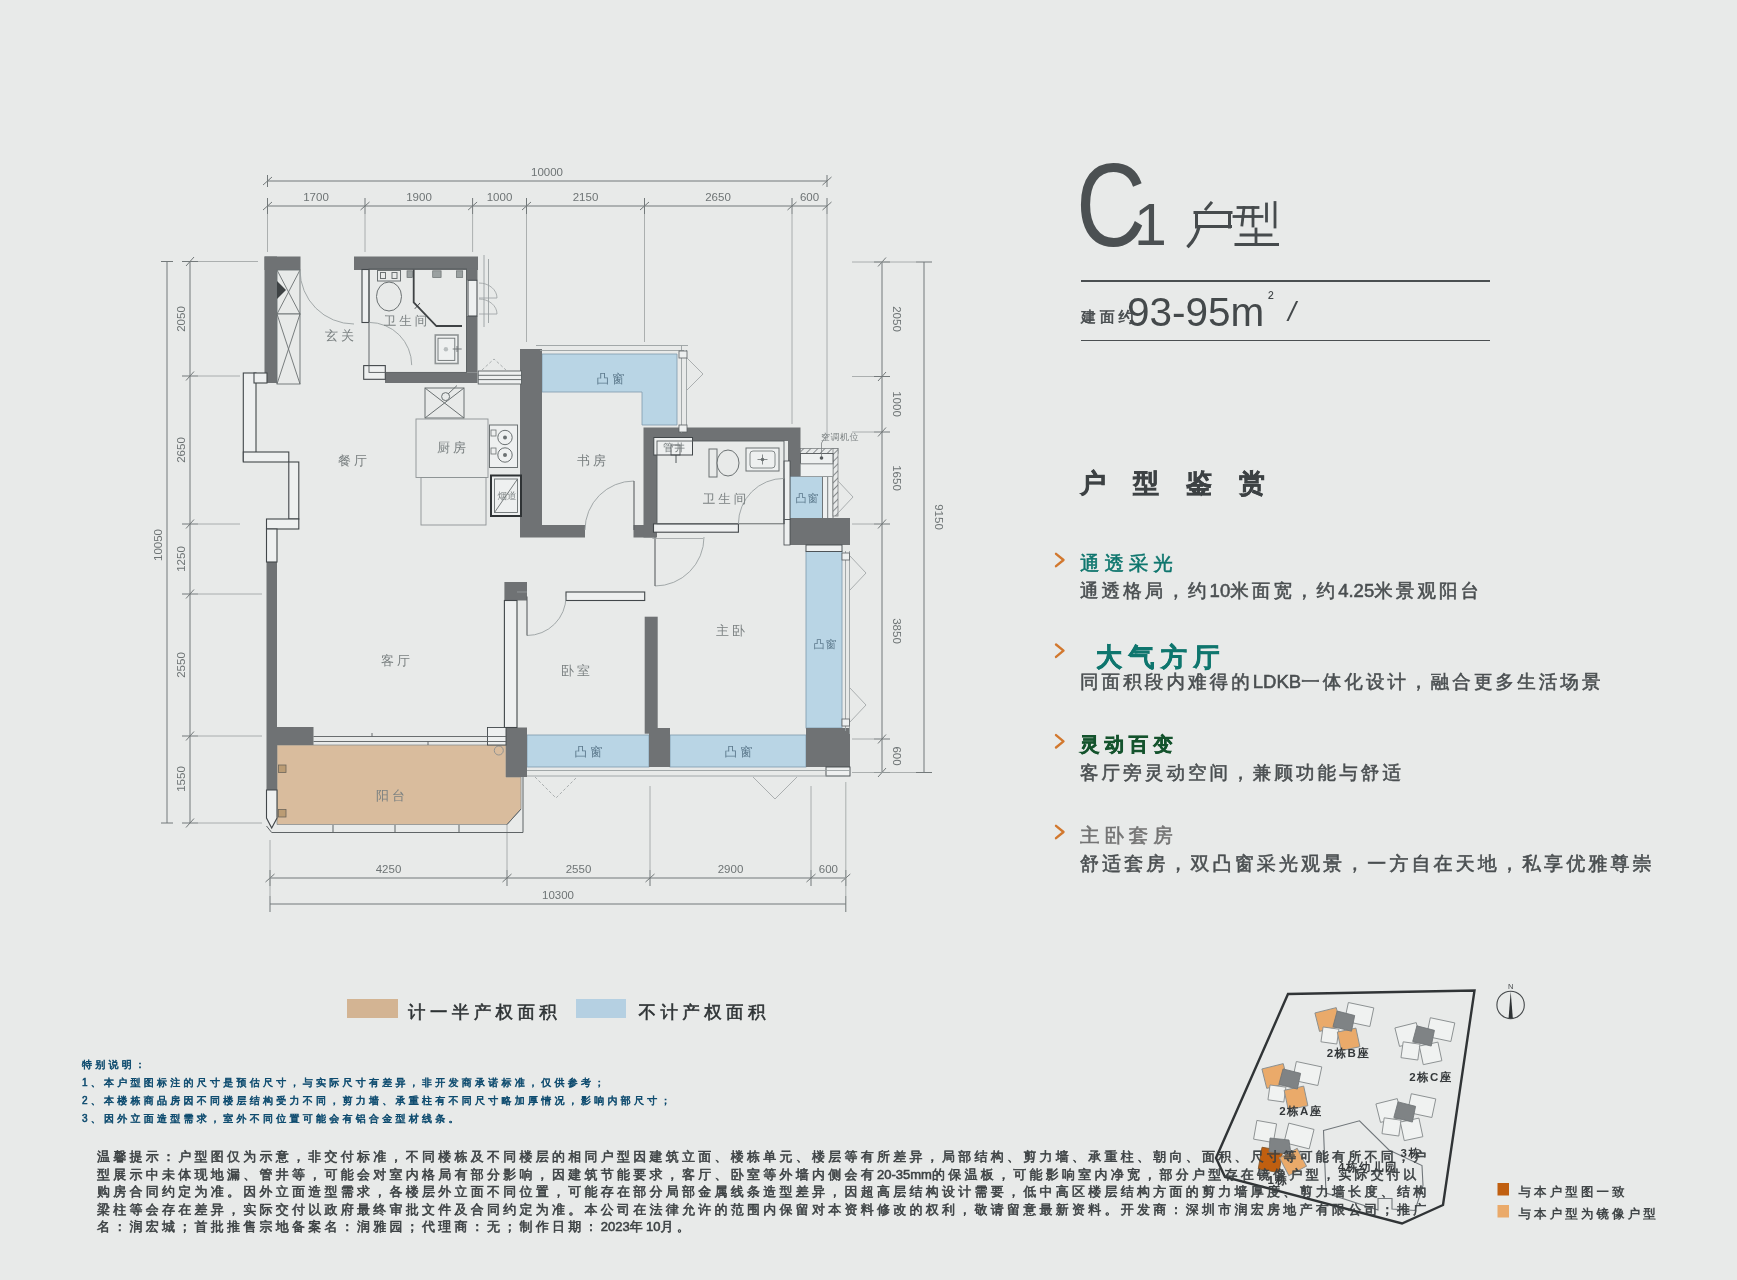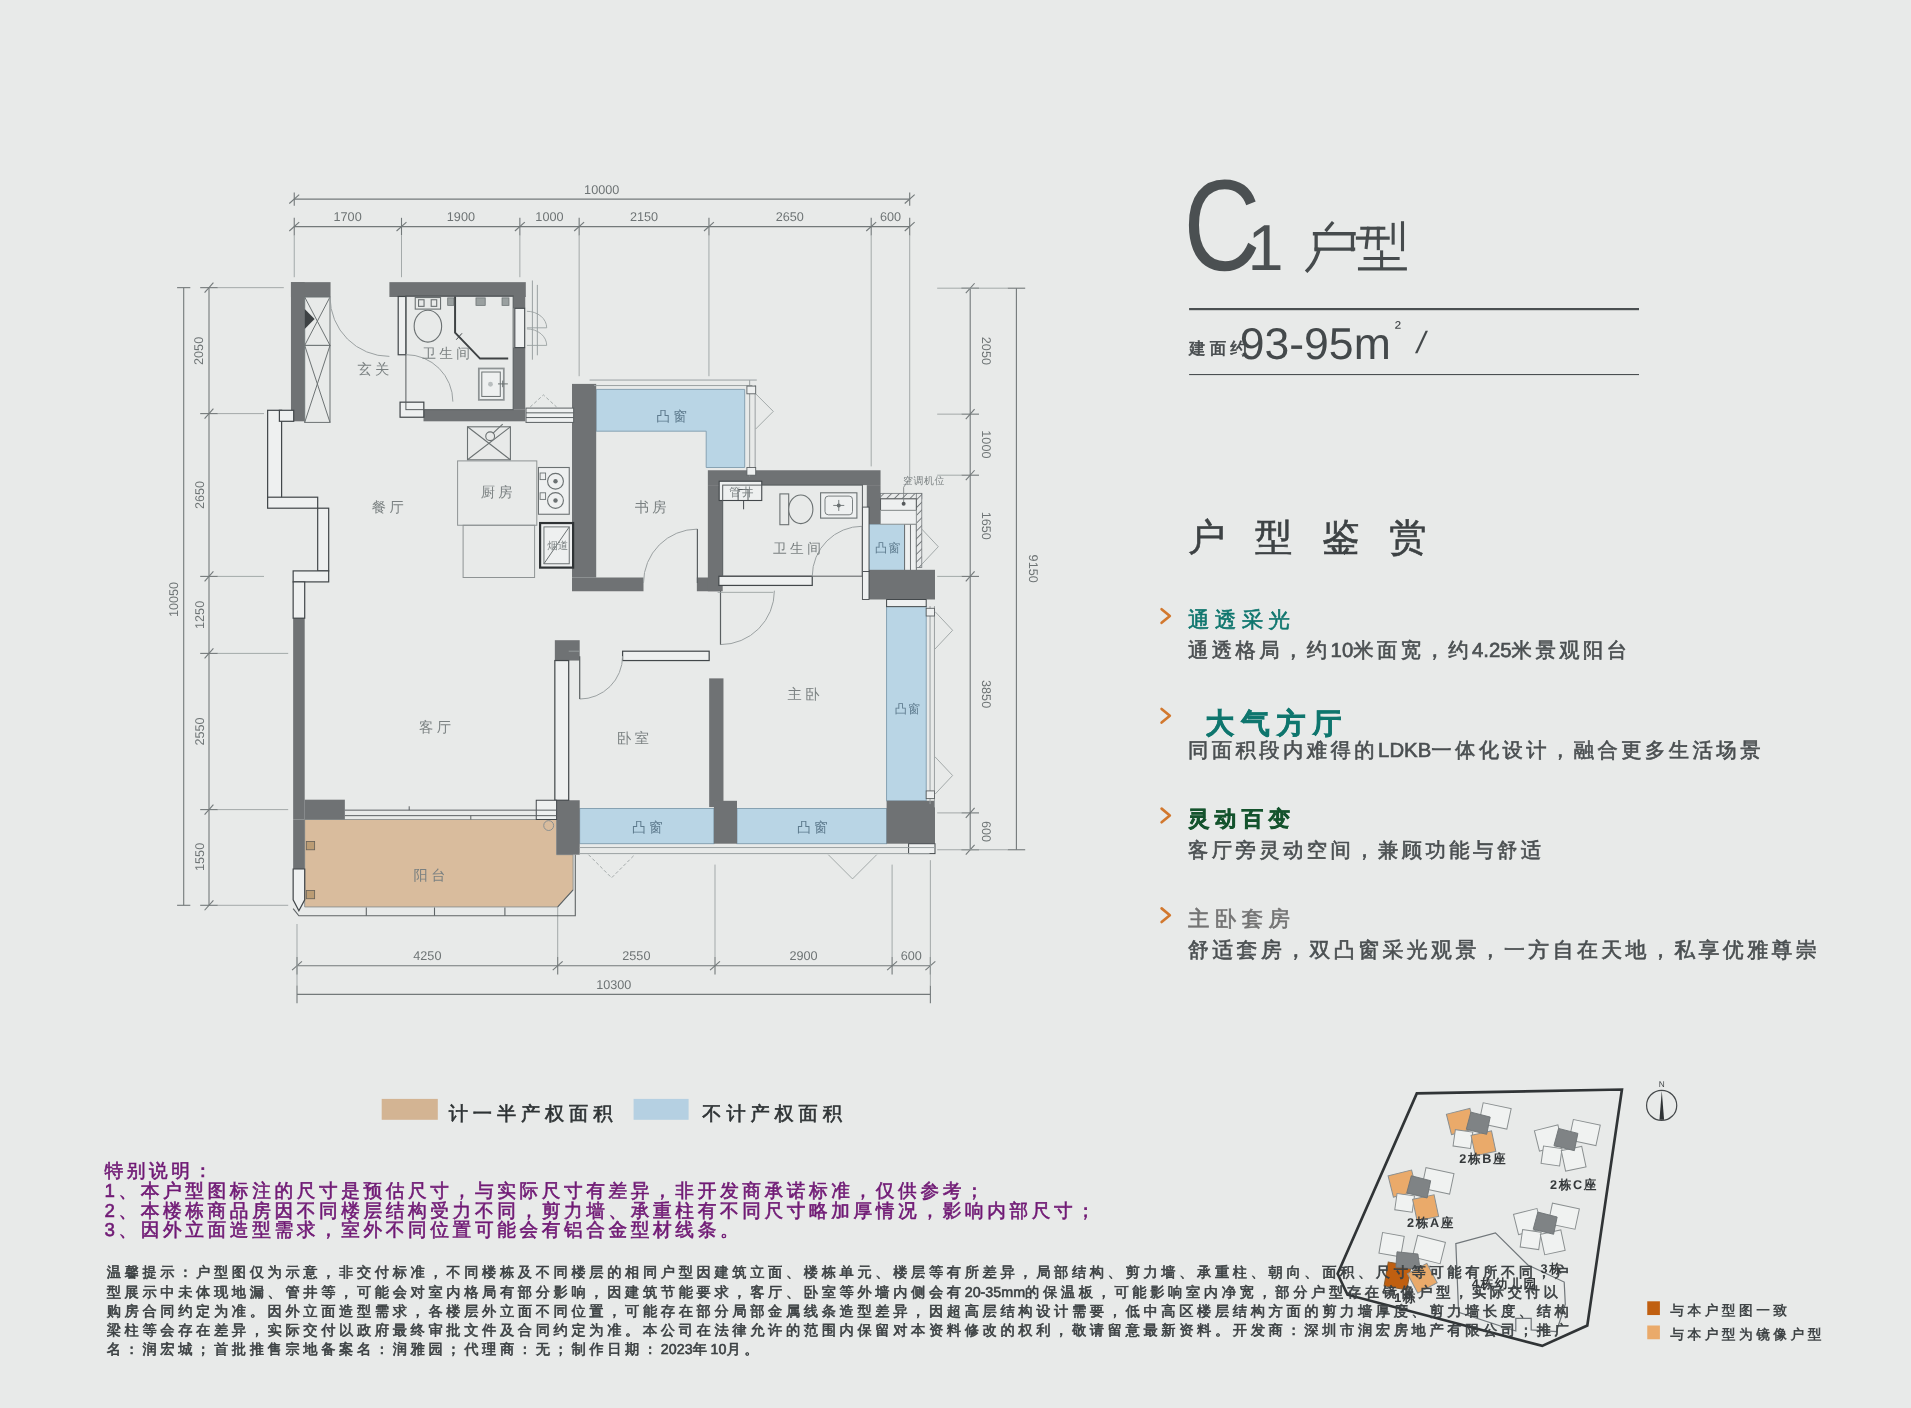--- a/index.html
+++ b/index.html
@@ -625,21 +625,21 @@
 
 <div class="abs" style="left:1081px;top:288px;width:420px;height:48px;color:#44494b">
 <span class="abs cjk bb" style="left:0;top:20px;font-size:15px">建面约</span>
 <span class="abs" style="left:46px;top:1px;font-size:40.5px;letter-spacing:0">93-95m</span>
 <span class="abs" style="left:187px;top:1px;font-size:17px">²</span>
 <span class="abs" style="left:207px;top:8px;font-size:28px;font-style:italic">/</span>
 </div>
 
 <div class="abs" style="left:1081px;top:339.5px;width:409px;height:1.6px;background:#4a4f51"></div>
 
-<div class="bb abs" style="left:1080px;top:466px;font-size:34px;color:#3d4244;font-weight:normal;letter-spacing:27px;white-space:nowrap">户型鉴赏</div>
+<div class="bb abs" style="left:1080px;top:466px;font-size:26px;color:#3d4244;font-weight:bold;letter-spacing:27px;white-space:nowrap">户型鉴赏</div>
 
 <div class="abs cjk bb" style="left:1080px;top:550px;font-size:19.5px;font-weight:normal;color:#0f766e;white-space:nowrap">通透采光</div>
 <div class="abs cjk bb" style="left:1080px;top:578px;font-size:18.5px;letter-spacing:3.1px;color:#4a4f51;white-space:nowrap">通透格局，约<span class="lat">10</span>米面宽，约<span class="lat">4.25</span>米景观阳台</div>
 
 <div class="abs cjk bb" style="left:1096px;top:640px;font-size:26px;font-weight:bold;color:#0f766e;white-space:nowrap">大气方厅</div>
 <div class="abs cjk bb" style="left:1080px;top:669px;font-size:18.5px;letter-spacing:3.1px;color:#4a4f51;white-space:nowrap">同面积段内难得的<span class="lat">LDKB</span>一体化设计，融合更多生活场景</div>
 
 <div class="abs cjk bb" style="left:1080px;top:731px;font-size:19.5px;font-weight:bold;color:#14532d;white-space:nowrap">灵动百变</div>
 <div class="abs cjk bb" style="left:1080px;top:760px;font-size:18.5px;letter-spacing:3.1px;color:#4a4f51;white-space:nowrap">客厅旁灵动空间，兼顾功能与舒适</div>
 
@@ -647,21 +647,21 @@
 <div class="abs cjk bb" style="left:1080px;top:851px;font-size:19px;letter-spacing:3.1px;color:#4a4f51;white-space:nowrap">舒适套房，双凸窗采光观景，一方自在天地，私享优雅尊崇</div>
 
 <div class="abs" style="left:347px;top:999px;width:50.5px;height:18.5px;background:#d3b493"></div>
 
 <div class="abs cjk bb" style="left:408px;top:1000px;font-size:17.5px;color:#2e3335;white-space:nowrap">计一半产权面积</div>
 
 <div class="abs" style="left:576px;top:999px;width:50px;height:18.5px;background:#b5d0e2"></div>
 
 <div class="abs cjk bb" style="left:638.5px;top:1000px;font-size:17.5px;color:#2e3335;white-space:nowrap">不计产权面积</div>
 
-<div class="abs bb" style="left:95px;top:1056px;font-size:17px;line-height:17.9px;color:#701a75;letter-spacing:3.25px;white-space:nowrap">
+<div class="abs bb" style="left:82px;top:1056px;font-size:10px;line-height:17.9px;color:#0c4a6e;letter-spacing:3.25px;white-space:nowrap">
 <div>特别说明：</div>
 <div>1、本户型图标注的尺寸是预估尺寸，与实际尺寸有差异，非开发商承诺标准，仅供参考；</div>
 <div>2、本楼栋商品房因不同楼层结构受力不同，剪力墙、承重柱有不同尺寸略加厚情况，影响内部尺寸；</div>
 <div>3、因外立面造型需求，室外不同位置可能会有铝合金型材线条。</div>
 </div>
 
 <div class="abs bb" style="left:97px;top:1148px;font-size:13px;line-height:17.55px;color:#3c4143;letter-spacing:3.25px;white-space:nowrap">
 <div>温馨提示：户型图仅为示意，非交付标准，不同楼栋及不同楼层的相同户型因建筑立面、楼栋单元、楼层等有所差异，局部结构、剪力墙、承重柱、朝向、面积、尺寸等可能有所不同，户</div>
 <div>型展示中未体现地漏、管井等，可能会对室内格局有部分影响，因建筑节能要求，客厅、卧室等外墙内侧会有<span class="lat">20-35mm</span>的保温板，可能影响室内净宽，部分户型存在镜像户型，实际交付以</div>
 <div>购房合同约定为准。因外立面造型需求，各楼层外立面不同位置，可能存在部分局部金属线条造型差异，因超高层结构设计需要，低中高区楼层结构方面的剪力墙厚度、剪力墙长度、结构</div>

